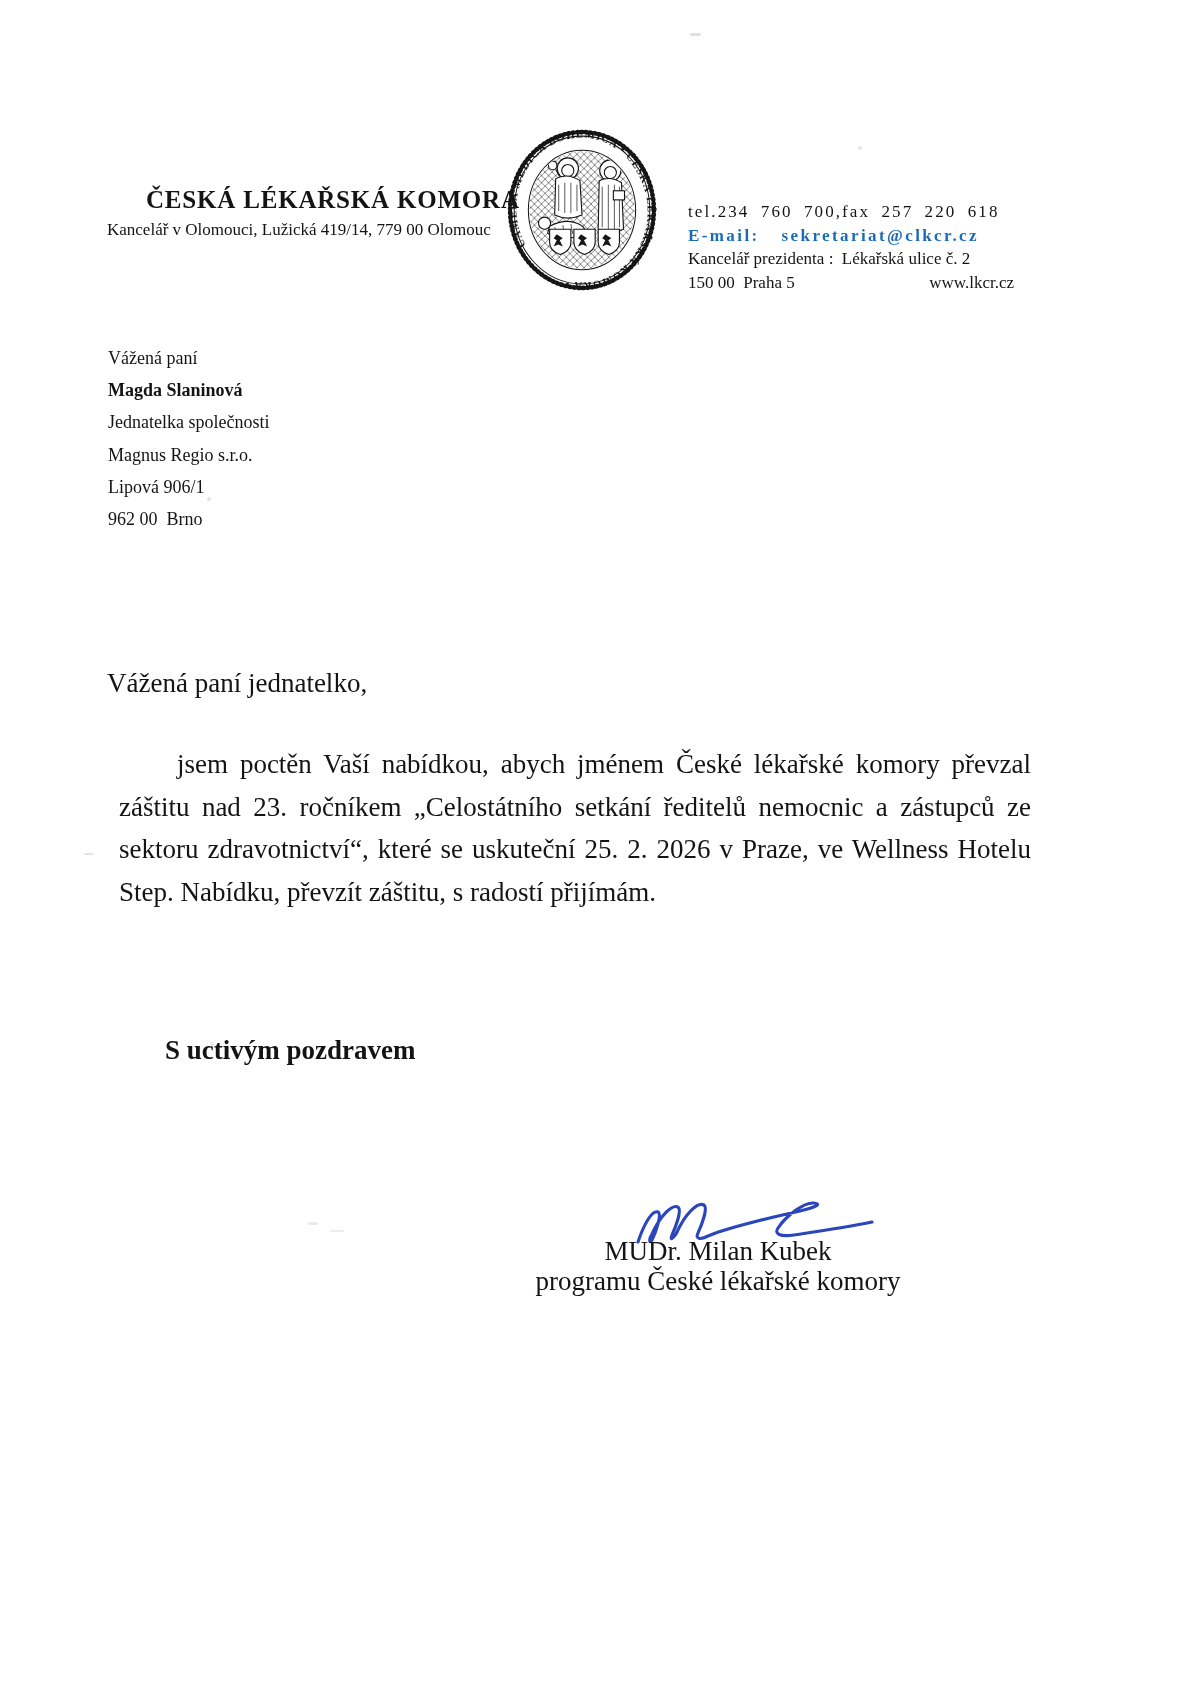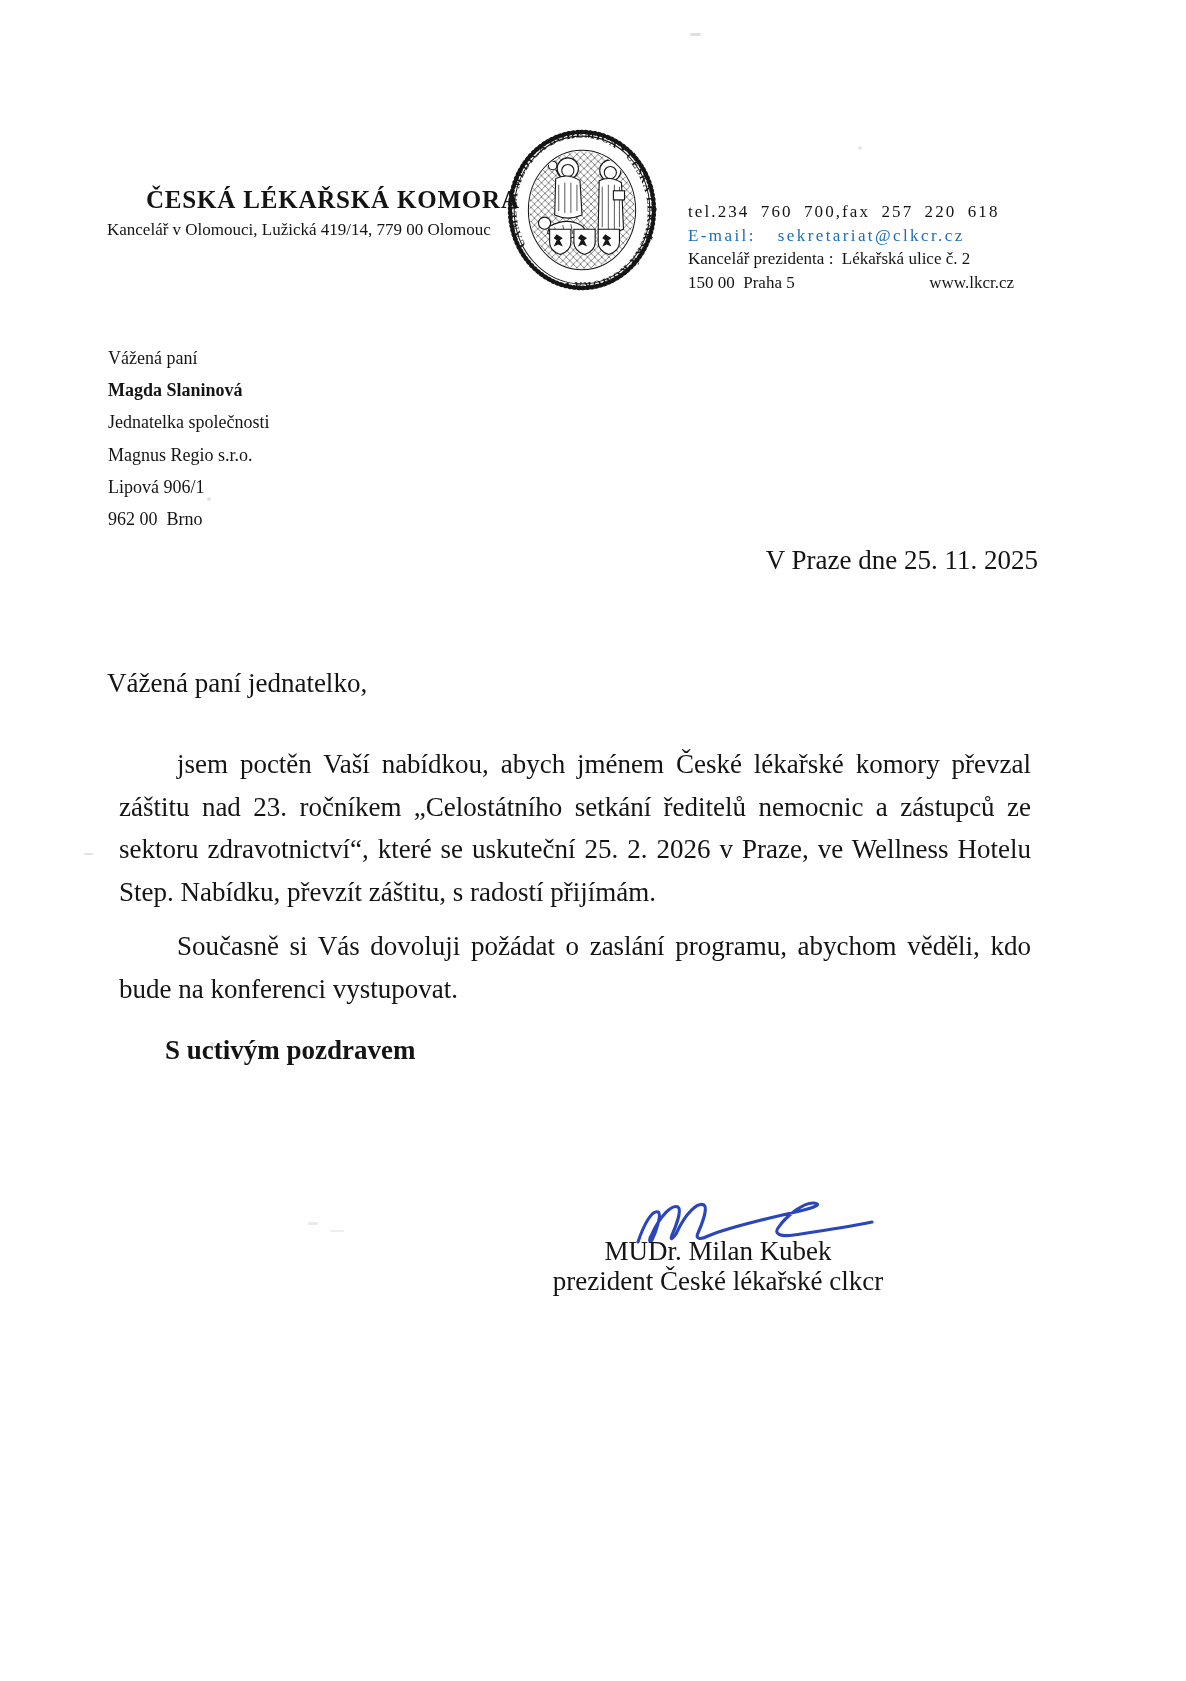--- a/index.html
+++ b/index.html
@@ -11,21 +11,21 @@
 
   
   .org-name  { left:106px; top:186px; font-size:25px; font-weight:700; letter-spacing:0.8px; white-space:pre;margin-left:40px; }
   .org-sub   { left:107px; top:220px; font-size:17px; white-space:pre; }
 
   .seal-wrap { left:506px; top:126px; width:152px; height:168px; }
 
   .contact   { left:688px; top:200px; width:326px; font-size:17px; line-height:23.6px; }
   .contact-line { white-space:pre; }
   .c-tel   { font-weight:400; letter-spacing:2.1px; word-spacing:5px; }
-  .c-mail  { font-weight:400; letter-spacing:2.4px; display:flex;align-items:center; }
+  .c-mail  { font-weight:700; letter-spacing:2.4px; display:flex;align-items:center; }
   .c-mail .gap { width:22px; }
   .c-row   { display:flex; justify-content:space-between; }
 
   
   .recipient { left:108px; top:342px; font-size:18px; line-height:32.2px; }
   .recipient div { white-space:pre; }
   .r-bold { font-weight:700; }
 
   .dateline { top:545px; right:148px; font-size:27px; white-space:pre; }
 
@@ -125,43 +125,41 @@
 
   <div class="abs recipient">
     <div>Vážená paní</div>
     <div class="r-bold">Magda Slaninová</div>
     <div>Jednatelka společnosti</div>
     <div>Magnus Regio s.r.o.</div>
     <div>Lipová 906/1</div>
     <div>962 00  Brno</div>
   </div>
 
-  <div class="abs dateline">V Praze dne 25. 11. 2025</div>
 
   <div class="abs salutation">Vážená paní jednatelko,</div>
 
   <div class="abs letter-body">
     <p>jsem poctěn Vaší nabídkou, abych jménem České lékařské komory převzal záštitu nad 23. ročníkem „Celostátního setkání ředitelů nemocnic a zástupců ze sektoru zdravotnictví“, které se uskuteční 25. 2. 2026 v Praze, ve Wellness Hotelu Step. Nabídku, převzít záštitu, s radostí přijímám.</p>
-    <p>Současně si Vás dovoluji požádat o zaslání programu, abychom věděli, kdo bude na konferenci vystupovat.</p>
   </div>
 
   <div class="abs closing">S uctivým pozdravem</div>
 
   <svg class="abs signature-svg" viewBox="0 0 256 88" xmlns="http://www.w3.org/2000/svg">
     <path d="M10 64
          C16 46 24 32 30 34 C34 36 28 54 24 62 C22 66 20 62 24 56
          C32 38 44 26 50 29 C54 32 48 48 44 57 C42 62 44 62 48 56
          C58 34 70 24 76 27 C80 30 74 46 70 55 C67 61 72 62 80 58
          C104 48 150 38 172 33 C188 29 194 26 186 25 C176 24 158 38 150 50
          C146 56 152 59 166 57 C186 54 220 49 244 44" fill="none" stroke="#2b46bb" stroke-width="3.1" stroke-linecap="round" stroke-linejoin="round"></path>
   </svg>
 
   <div class="abs signer">
     <div>MUDr. Milan Kubek</div>
-    <div>prezident České lékařské clkcr</div>
+    <div>programu České lékařské komory</div>
   </div>
 
   <div class="speck" style="left:690px; top:33px; width:11px; height:3px; opacity:.45;"></div>
   <div class="speck" style="left:858px; top:146px; width:4px; height:4px; opacity:.35;"></div>
   <div class="speck" style="left:207px; top:497px; width:4px; height:4px; opacity:.4;"></div>
   <div class="speck" style="left:84px; top:853px; width:9px; height:2px; opacity:.4;"></div>
   <div class="speck" style="left:210px; top:1042px; width:4px; height:4px; opacity:.35;"></div>
   <div class="speck" style="left:308px; top:1222px; width:10px; height:3px; opacity:.3;"></div>
   <div class="speck" style="left:330px; top:1230px; width:14px; height:2px; opacity:.25;"></div>
 </div>

